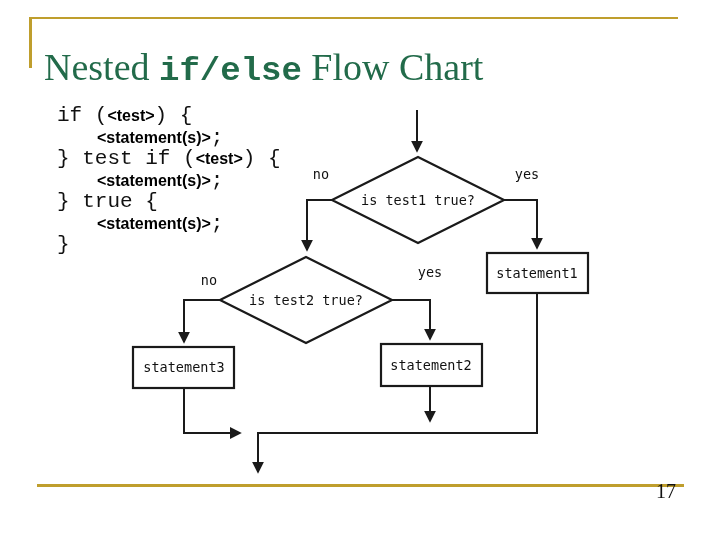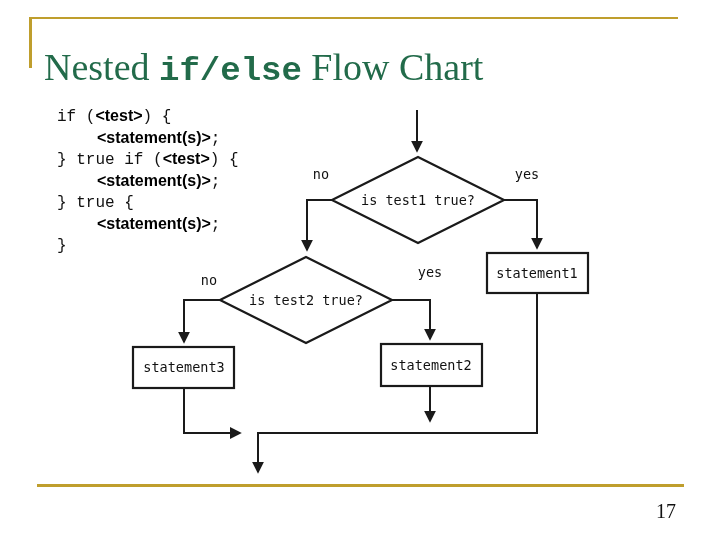--- a/index.html
+++ b/index.html
@@ -12,49 +12,49 @@
   .rule-bottom{position:absolute;left:37px;top:484px;width:647px;height:3px;background:#bf9e2d;}
 
   
   .title{position:absolute;left:44px;top:24px;white-space:nowrap;color:#226b4a;}
   .t-serif{font-family:"Liberation Serif",serif;font-size:38px;font-weight:normal;}
   .t-mono{font-family:"Liberation Mono",monospace;font-size:34px;}
 
   
   .code{position:absolute;left:57px;top:105px;}
   .code-line{height:21.5px;line-height:21.5px;white-space:pre;}
-  .code-line .mono{font-family:"Liberation Mono",monospace;font-size:16px;color:#111;}
+  .code-line .mono{font-family:"Liberation Mono",monospace;font-size:21px;color:#111;}
   .code-line .em{font-family:"Liberation Sans",sans-serif;font-size:16px;
                  font-weight:bold;color:#000;}
   .code-line.indent{padding-left:40px;}
 
   
   .flow{position:absolute;left:0;top:0;width:720px;height:540px;}
   .ln{fill:none;stroke:#1a1a1a;stroke-width:2;}
   .shape{fill:#ffffff;stroke:#1a1a1a;stroke-width:2.2;}
   .flabel{font-family:"DejaVu Sans Mono",monospace;font-size:13.5px;fill:#111;text-anchor:middle;}
 
   
-  .page-num{position:absolute;left:656px;top:500px;
+  .page-num{position:absolute;left:656px;top:480px;
             font-family:"Liberation Serif",serif;font-size:20px;color:#111;}
 </style>
 </head>
 <body>
 
 <div class="slide">
 
   <div class="rule-top"></div>
   <div class="rule-left"></div>
 
   <h1 class="title"><span class="t-serif">Nested </span><span class="t-mono">if/else</span><span class="t-serif"> Flow Chart</span></h1>
 
   <div class="code">
     <div class="code-line"><span class="mono">if (</span><span class="em">&lt;test&gt;</span><span class="mono">) {</span></div>
     <div class="code-line indent"><span class="mono"></span><span class="em">&lt;statement(s)&gt;</span><span class="mono">;</span></div>
-    <div class="code-line"><span class="mono">} true if (</span><span class="em">&lt;test&gt;</span><span class="mono">) {</span></div>
+    <div class="code-line"><span class="mono">} test if (</span><span class="em">&lt;test&gt;</span><span class="mono">) {</span></div>
     <div class="code-line indent"><span class="mono"></span><span class="em">&lt;statement(s)&gt;</span><span class="mono">;</span></div>
     <div class="code-line"><span class="mono">} true {</span><span class="em"></span><span class="mono"></span></div>
     <div class="code-line indent"><span class="mono"></span><span class="em">&lt;statement(s)&gt;</span><span class="mono">;</span></div>
     <div class="code-line"><span class="mono">}</span><span class="em"></span><span class="mono"></span></div>
   </div>
 
   <svg class="flow" viewBox="0 0 720 540">
     <defs>
       <marker id="arr" viewBox="0 0 10 10" refX="8.5" refY="5" markerWidth="6" markerHeight="6" orient="auto">
         <path d="M0,0 L10,5 L0,10 Z" fill="#1a1a1a"></path>

